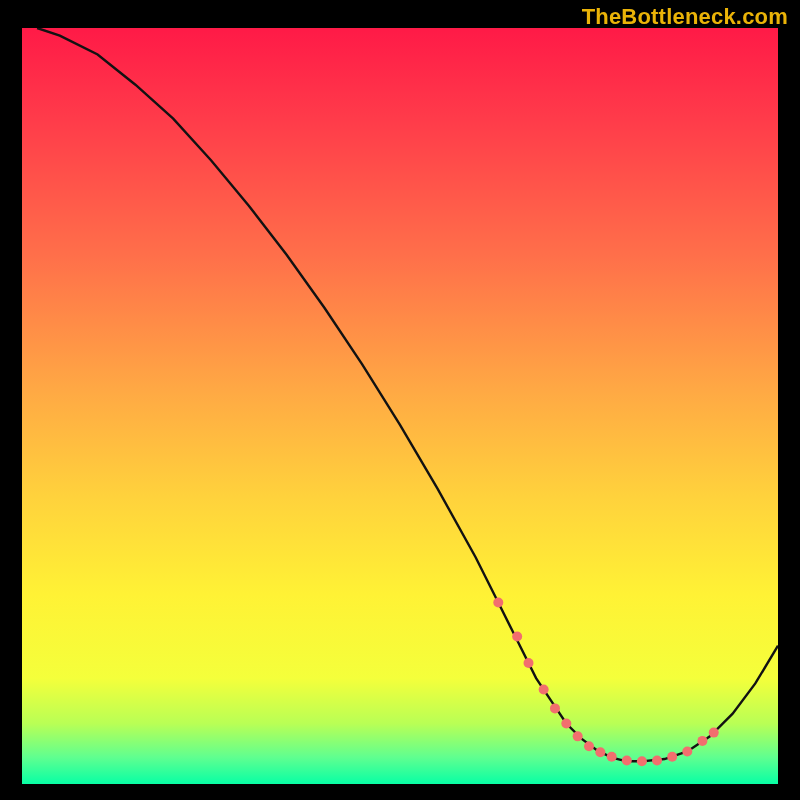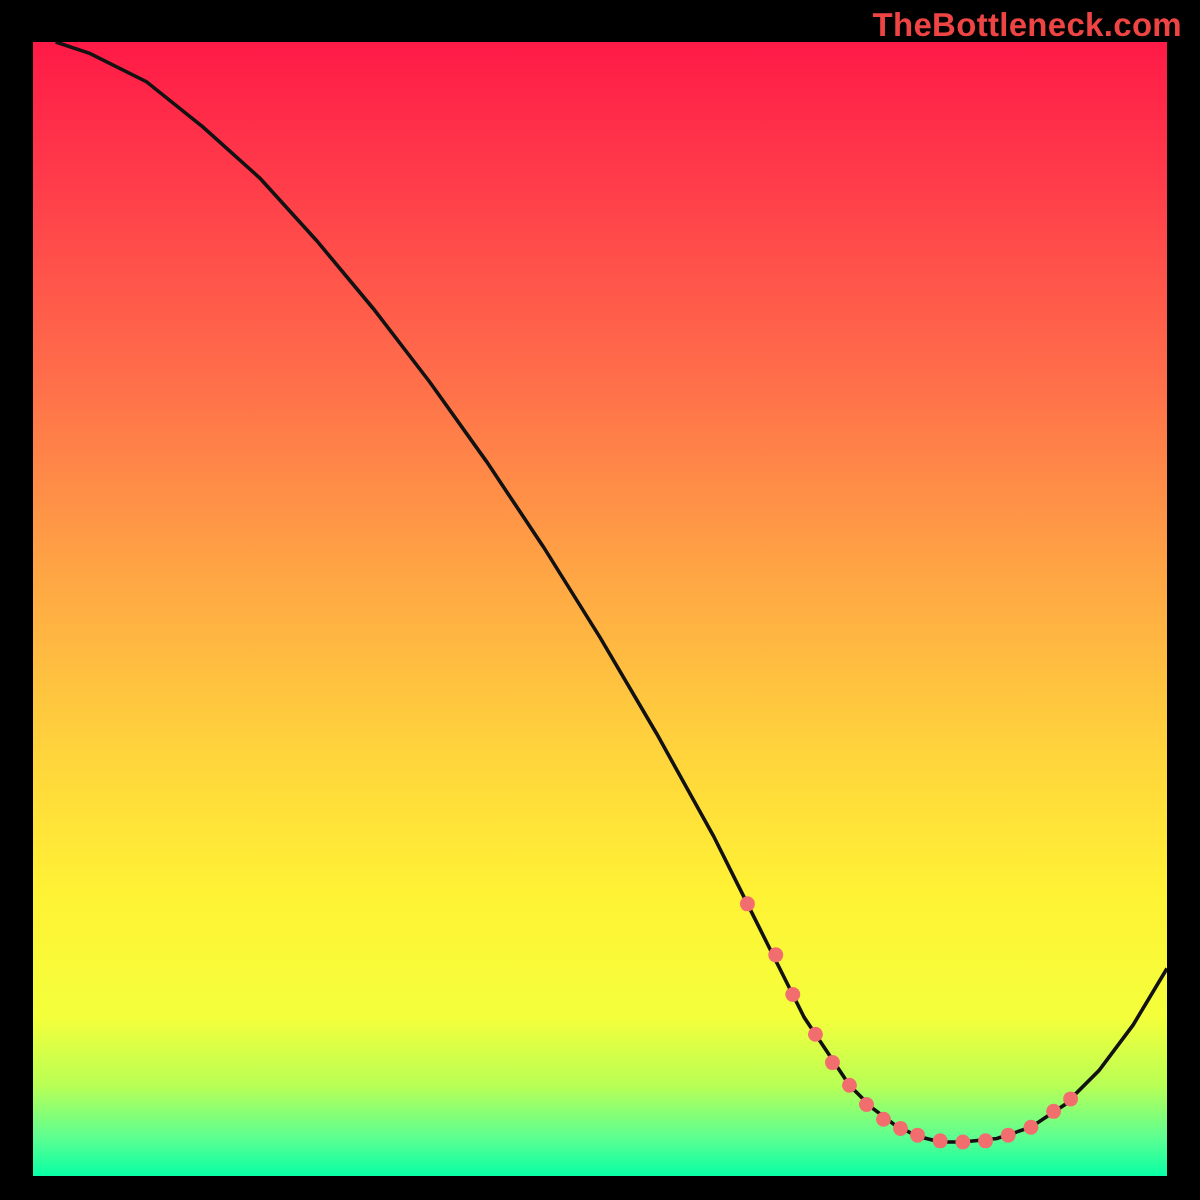--- a/index.html
+++ b/index.html
@@ -16,21 +16,21 @@
     width: 800px;
     height: 800px;
     background: #000;
   }
   .watermark {
     position: absolute;
     top: 4px;
     right: 12px;
     font-size: 22px;
     font-weight: bold;
-    color: #ef4444;
+    color: #eab308;
     letter-spacing: 0.2px;
     z-index: 10;
   }
   .plot {
     position: absolute;
     left: 22px;
     top: 28px;
     width: 756px;
     height: 756px;
     overflow: hidden;

